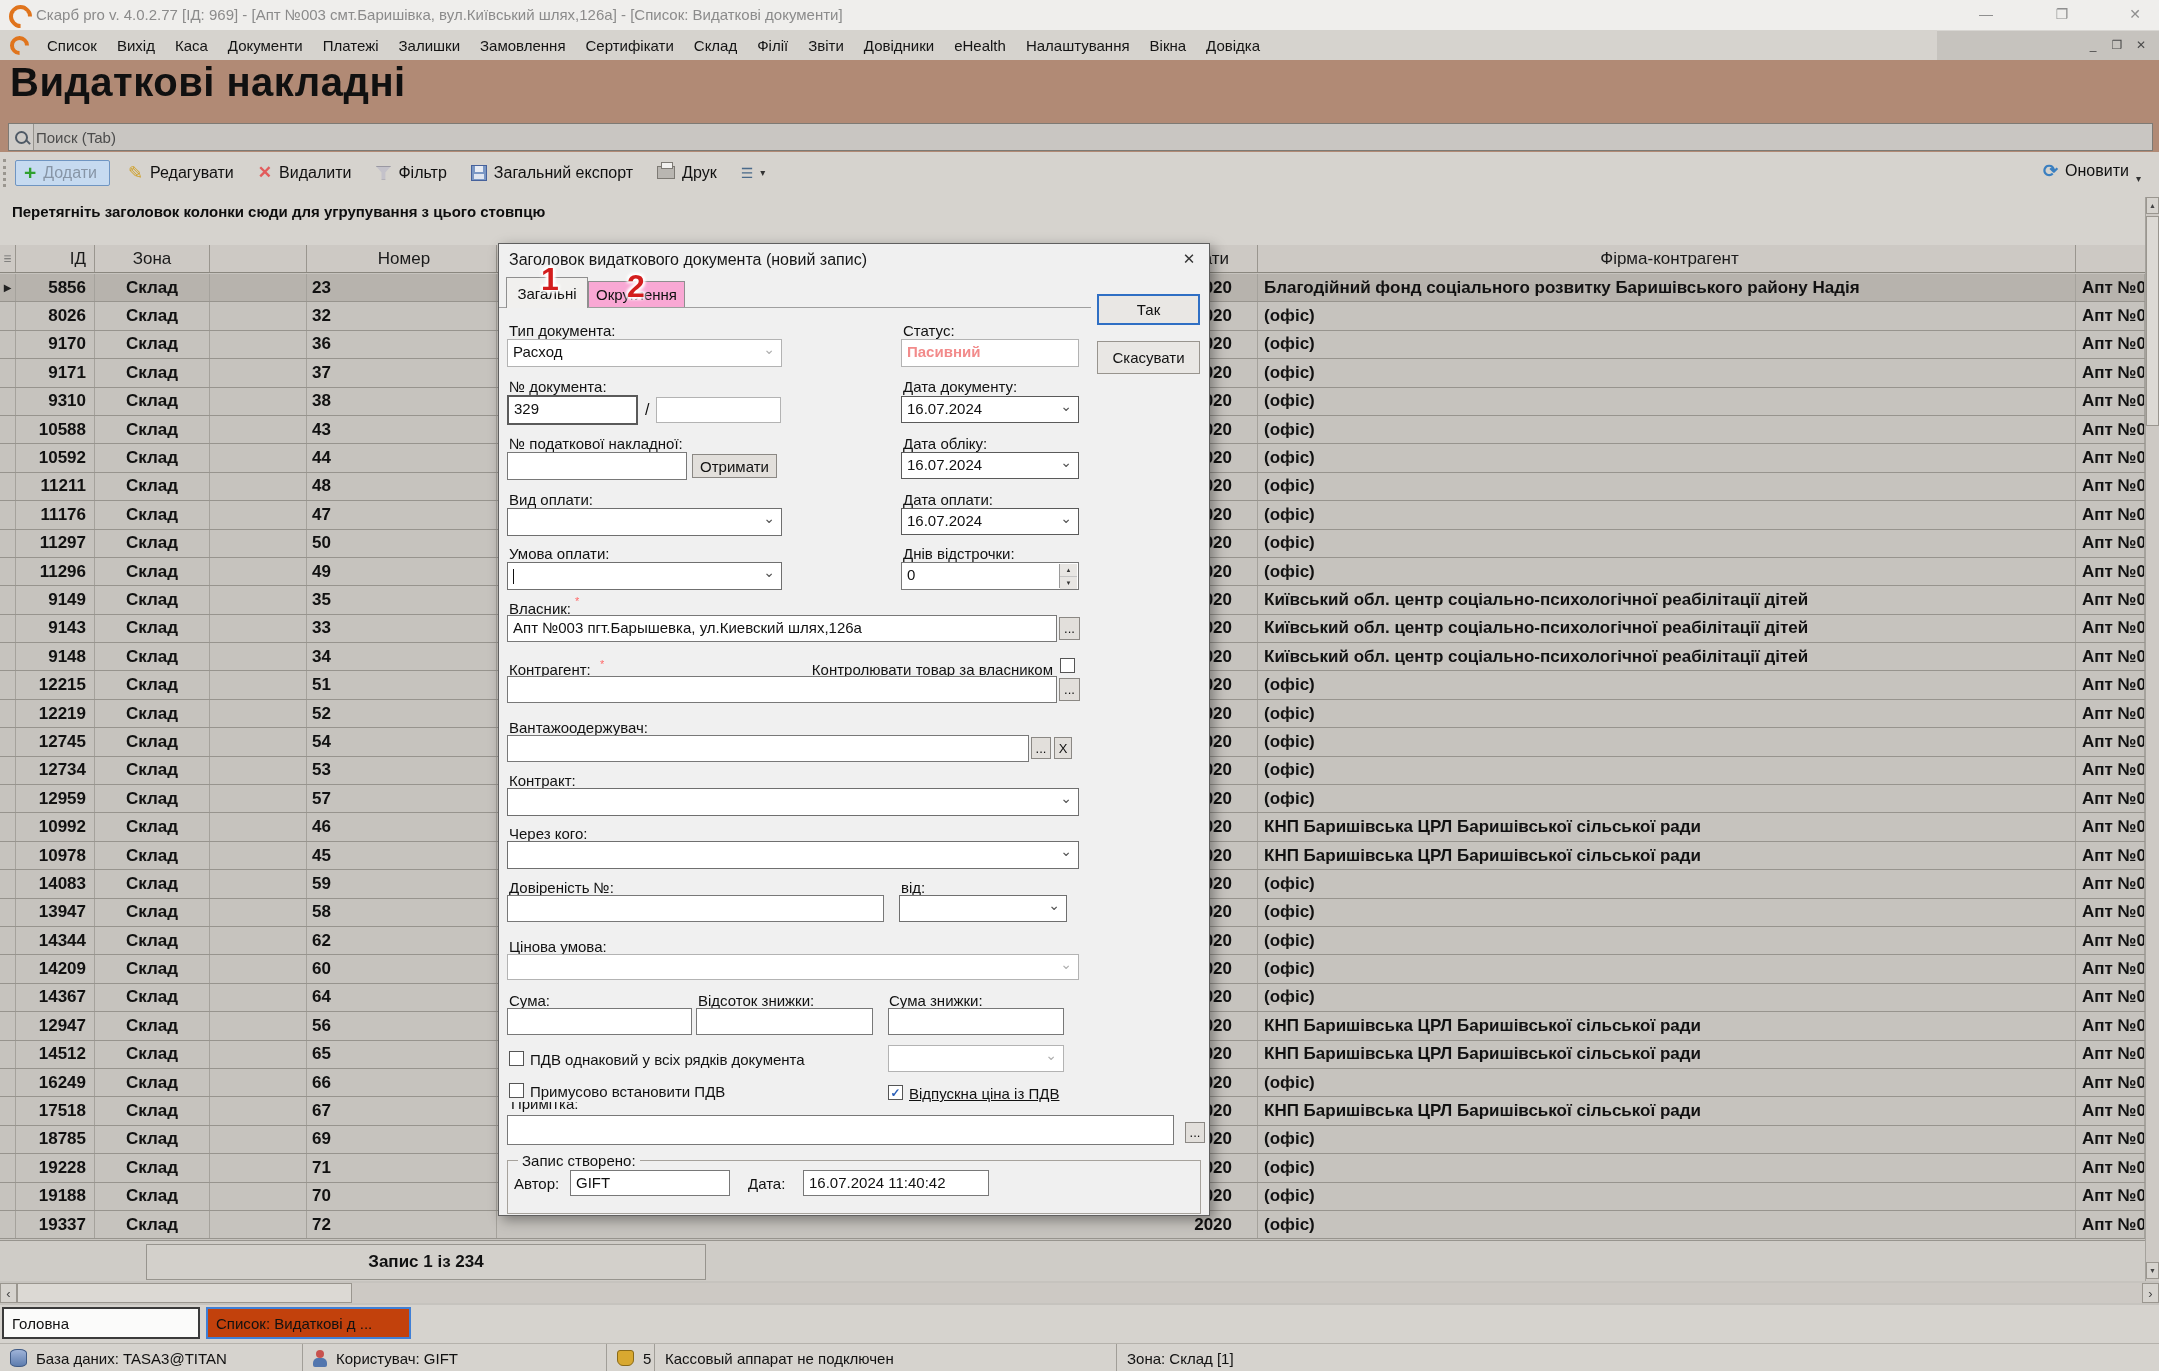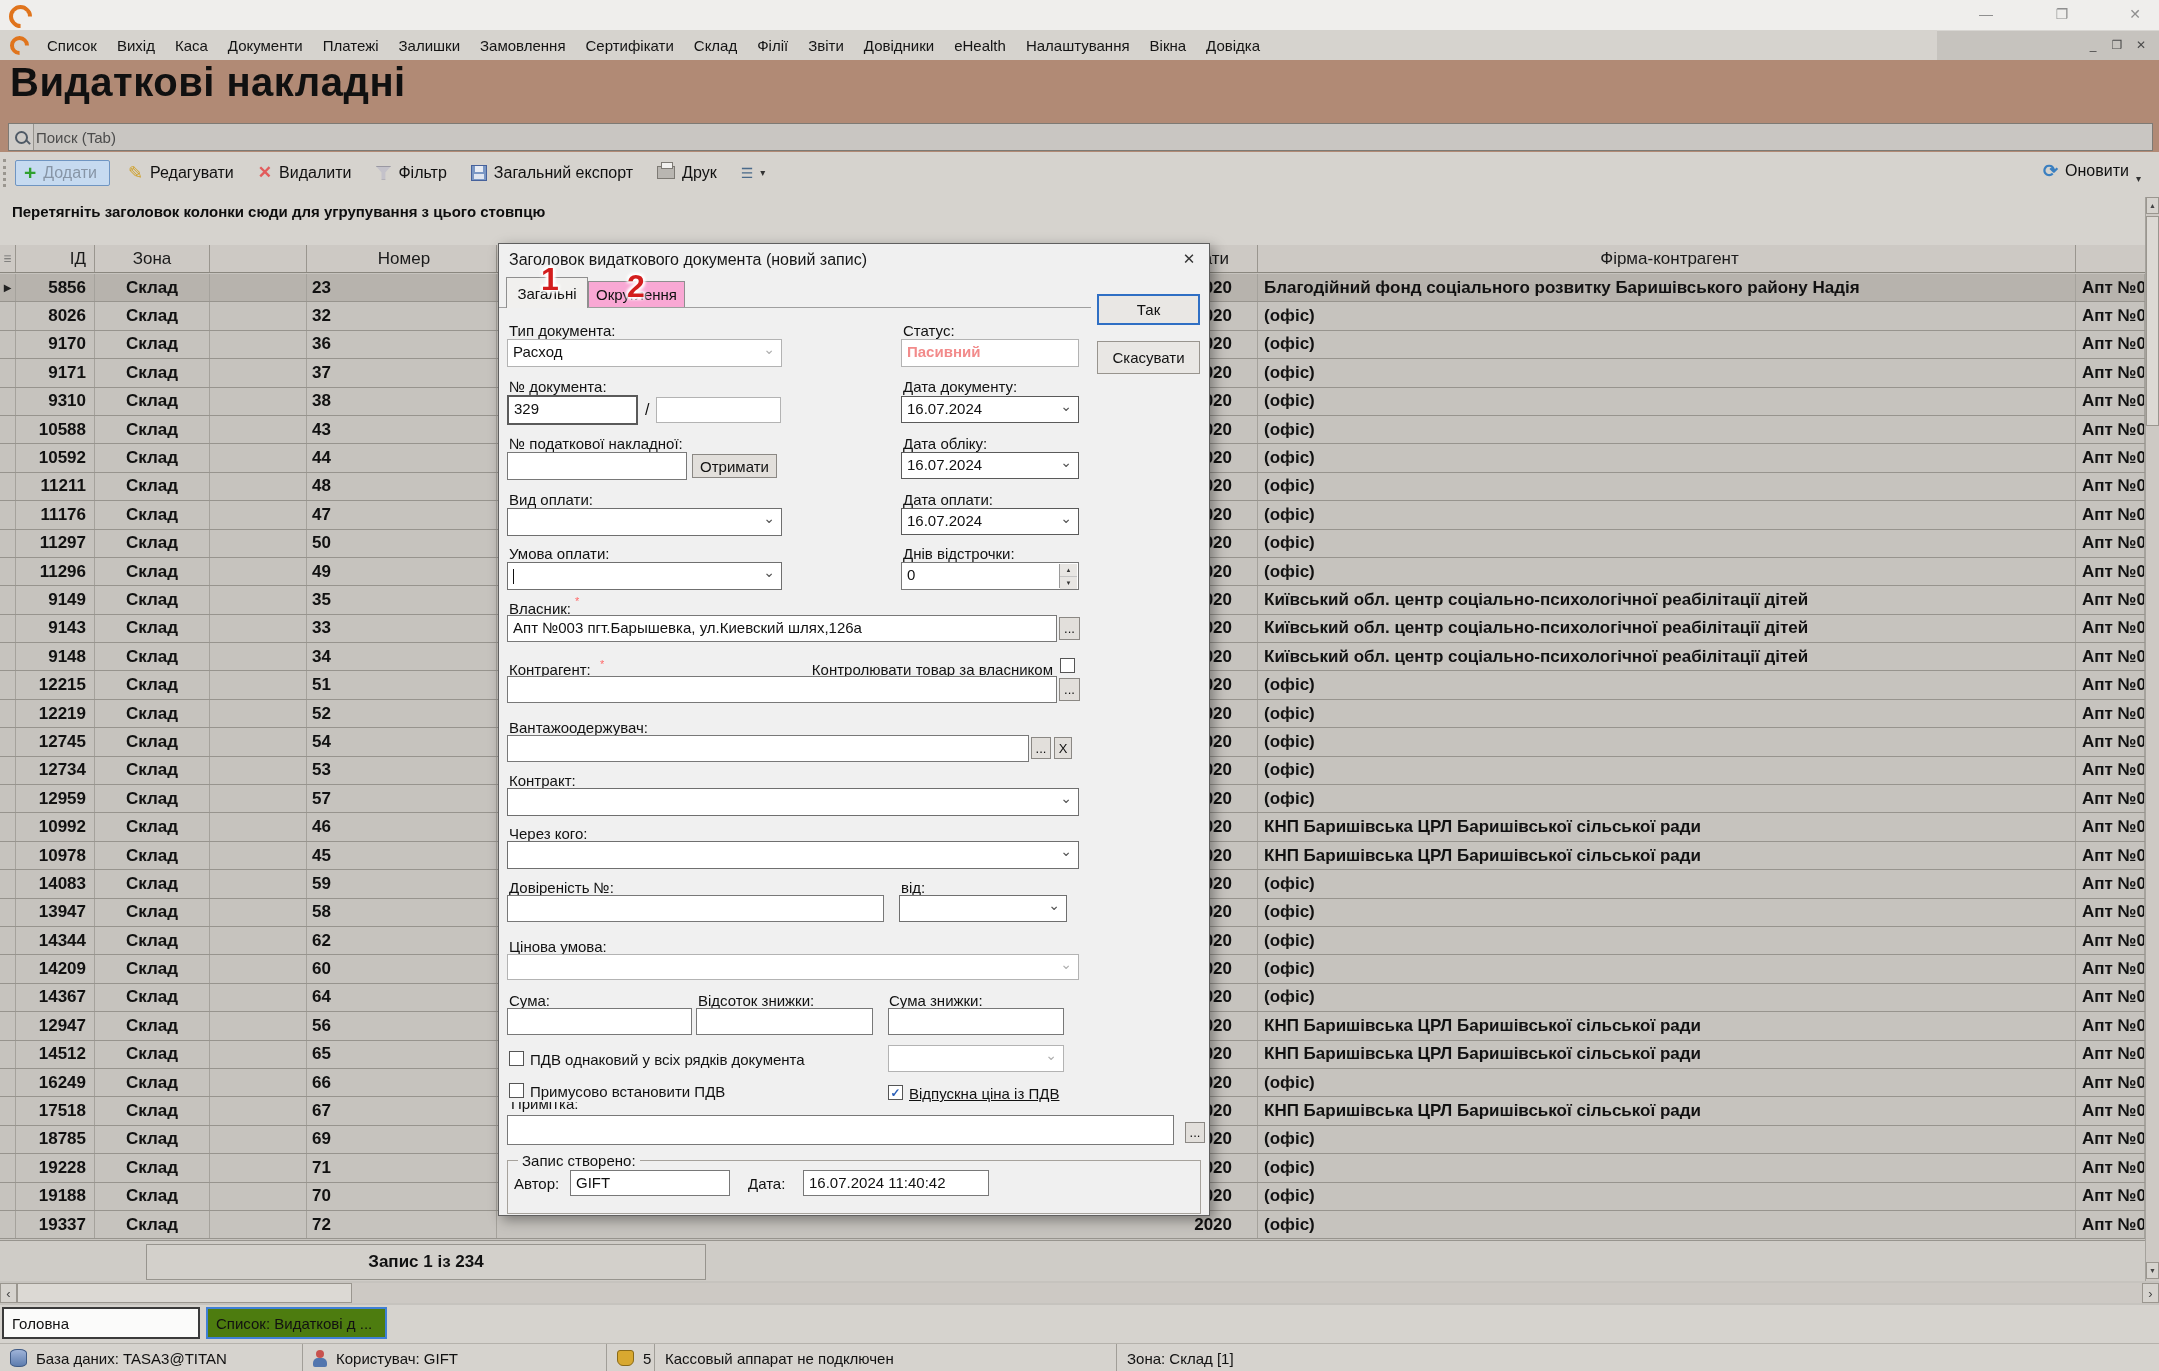--- a/index.html
+++ b/index.html
@@ -73,21 +73,21 @@
     font-size:7px;color:#444;display:flex;align-items:center;justify-content:center;}
   .vs-thumb{position:absolute;left:0;top:19px;width:13px;height:210px;background:#dcd9d4;border:1px solid #9a968f;box-sizing:border-box;}
   .hscroll{position:absolute;left:0;top:1283px;width:2159px;height:20px;background:#cdc9c4;}
   .hs-btn{position:absolute;top:0;width:17px;height:20px;background:#d6d3ce;border:1px solid #9a968f;box-sizing:border-box;
     font-size:13px;color:#444;display:flex;align-items:center;justify-content:center;}
   .hs-thumb{position:absolute;left:17px;top:0;width:335px;height:20px;background:#dcd9d4;border:1px solid #9a968f;box-sizing:border-box;}
   
   .tabsrow{position:absolute;left:0;top:1305px;width:2159px;height:38px;background:#d6d3ce;}
   .wtab{position:absolute;top:2px;height:32px;display:flex;align-items:center;padding-left:8px;font-size:15px;box-sizing:border-box;}
   .wtab-home{left:2px;width:198px;background:#fbfbfa;border:2px solid #3a3a3a;}
-  .wtab-list{left:206px;width:181px;background:#4d7c0f;border:2px solid #3f7fd6;}
+  .wtab-list{left:206px;width:205px;background:#c2410c;border:2px solid #3f7fd6;}
   
   .statusbar{position:absolute;left:0;top:1343px;width:2159px;height:28px;background:#d6d3ce;border-top:1px solid #b5b2ac;font-size:15px;}
   .sseg{position:absolute;top:0;height:28px;display:flex;align-items:center;gap:9px;padding-left:10px;box-sizing:border-box;
     border-right:1px solid #a19e98;}
   .icon-db{width:15px;height:16px;background:linear-gradient(#9fb3d8,#5d7cae);border:1px solid #3f5a86;border-radius:7px/4px;}
   .icon-user{position:relative;width:14px;height:17px;}
   .icon-user::before{content:"";position:absolute;left:3px;top:0;width:8px;height:8px;border-radius:50%;background:#c8524e;}
   .icon-user::after{content:"";position:absolute;left:0;top:8px;width:14px;height:9px;border-radius:5px 5px 2px 2px;background:#5276ae;}
   .icon-money{width:15px;height:14px;background:#d8a830;border:1px solid #8a6a18;border-radius:3px 3px 6px 6px;}
   
@@ -126,20 +126,21 @@
   .clipped-label > span{display:block;margin-top:-7px;}
   .status-val{color:#f28b8b;font-weight:bold;}
 </style>
 </head>
 <body>
 
 <div class="screen">
 
   <div class="titlebar">
     <span class="app-icon" style="left:9px;top:5px;"></span>
+    <span class="title-text">Скарб pro v. 4.0.2.77 [ІД: 969] - [Апт №003 смт.Баришівка, вул.Київський шлях,126а] - [Список: Видаткові документи]</span>
     <span class="winbtn" style="left:1964px;">—</span>
     <span class="winbtn" style="left:2040px;">❐</span>
     <span class="winbtn" style="left:2113px;">✕</span>
   </div>
 
   <div class="menubar">
     <span class="app-icon"></span>
     <span id="menu-items" style="display:flex;">
         <span class="mitem">Список</span>
         <span class="mitem">Вихід</span>

